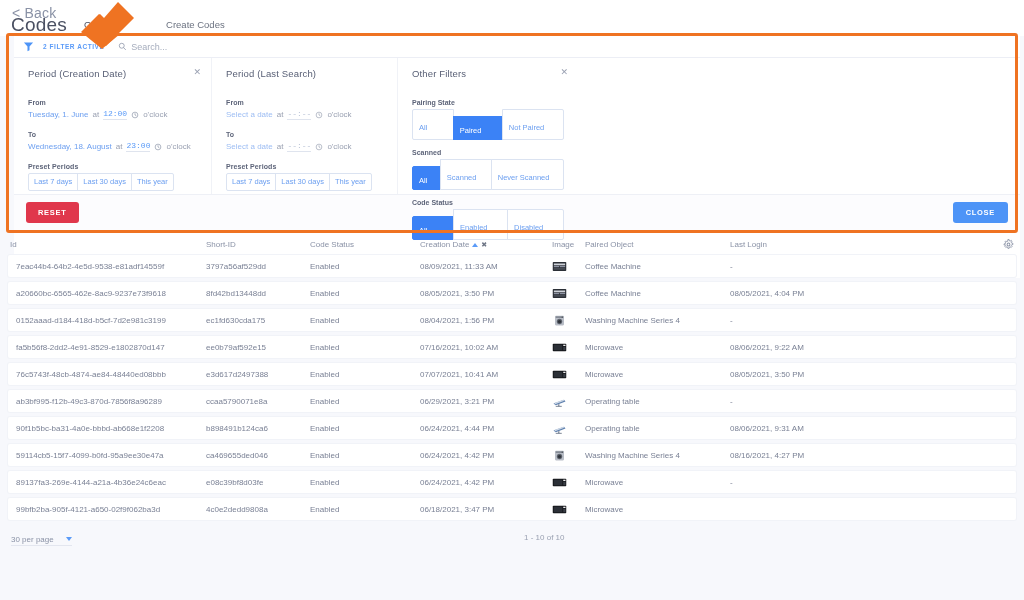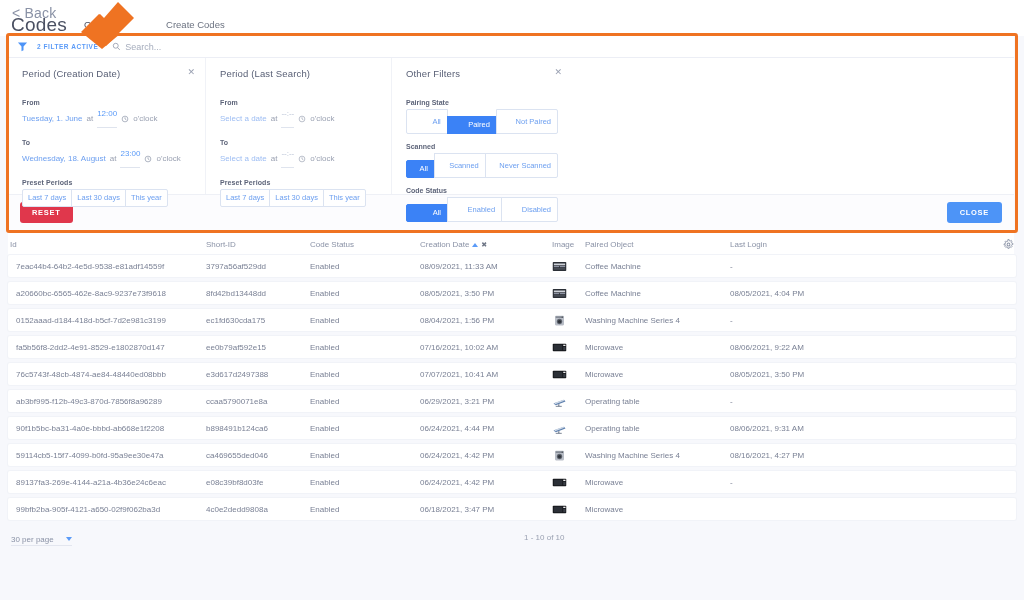--- a/index.html
+++ b/index.html
@@ -41,21 +41,21 @@
   .annot-box {
     position: absolute; left: 6px; top: 33px; width: 1012px; height: 200px;
     border: 3px solid #ef7322; border-radius: 3px; pointer-events: none; z-index: 40;
   }
   .annot-arrow {
     position: absolute; left: 66px; top: 0px; width: 70px; height: 50px; z-index: 45;
   }
 
   
   .filter-panel {
-    position: absolute; left: 8px; top: 36px; width: 1006px; height: 242px;
+    position: absolute; left: 14px; top: 36px; width: 1006px; height: 242px;
     background: #ffffff;
   }
   .filter-bar {
     height: 22px; border-bottom: 1px solid #eceef5;
     display: flex; align-items: center; padding-left: 9px; gap: 0;
     background: #fff;
   }
   .funnel { width: 11px; height: 11px; margin-right: 9px; }
   .filter-active-label {
     font-size: 6.5px; color: #5b9bf8; letter-spacing: .55px; font-weight: 600;
@@ -89,42 +89,42 @@
     margin-bottom: 3px;
   }
   .daterow {
     display: flex; align-items: center; gap: 4px; margin-bottom: 11px;
     font-size: 8px; color: #8b92a5; white-space: nowrap;
   }
   .dlink { color: #6ea0f0; }
   .dlink.muted { color: #9dbdf3; }
   .dat { color: #9aa1b2; }
   .dtime {
-    color: #5b9bf8; border-bottom: 1px solid #dfe4ee; padding-bottom: 9px;
+    color: #5b9bf8; border-bottom: 1px solid #dfe4ee; padding-bottom: 1px; font-family: Liberation Mono, monospace;
   }
   .dtime.muted { color: #b9c3d6; }
   .clock { width: 8px; height: 8px; flex: none; }
   .doclock { color: #9aa1b2; }
   .presets { display: flex; }
   .preset {
     font-size: 7.5px; color: #6ea0f0; border: 1px solid #dbe3f1;
     padding: 3px 5px 4px 5px; background: #fff; cursor: pointer;
     margin-left: -1px; white-space: nowrap;
   }
   .preset:first-child { margin-left: 0; border-radius: 2px 0 0 2px; }
   .preset:last-child { border-radius: 0 2px 2px 0; }
 
   .seg-label {
     font-size: 7px; color: #5d6479; font-weight: bold; margin-bottom: 3px;
   }
   .seg { display: flex; margin-bottom: 9px; }
   .segbtn {
     font-size: 7.5px; color: #6ea0f0; border: 1px solid #dbe3f1;
-    padding: 3px 6px 4px 6px; background: #fff; cursor: pointer;
-    margin-left: -1px; white-space: nowrap; text-align: right;
+    padding: 9px 6px 4px 6px; background: #fff; cursor: pointer;
+    margin-left: -1px; white-space: nowrap; text-align: left;
   }
   .segbtn:first-child { margin-left: 0; border-radius: 2px 0 0 2px; }
   .segbtn:last-child { border-radius: 0 2px 2px 0; }
   .segbtn.on {
     background: #3b82f6; border-color: #3b82f6; color: #ffffff; margin-top: 7px;
   }
 
   .filter-actions {
     height: 35px; display: flex; align-items: center;
     justify-content: space-between; padding: 0 12px; background: #fcfcfe;

